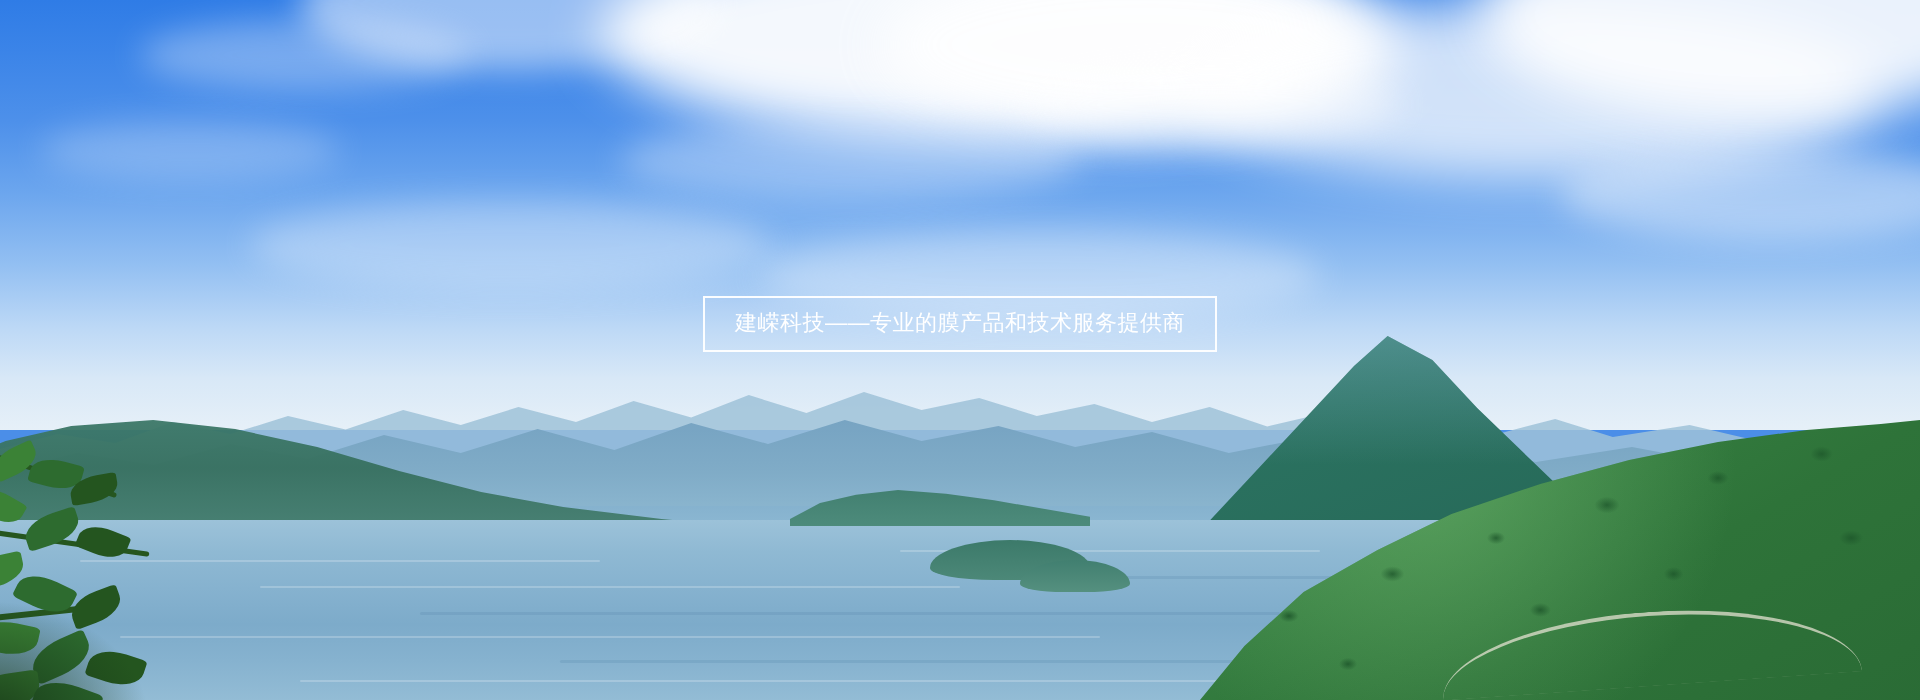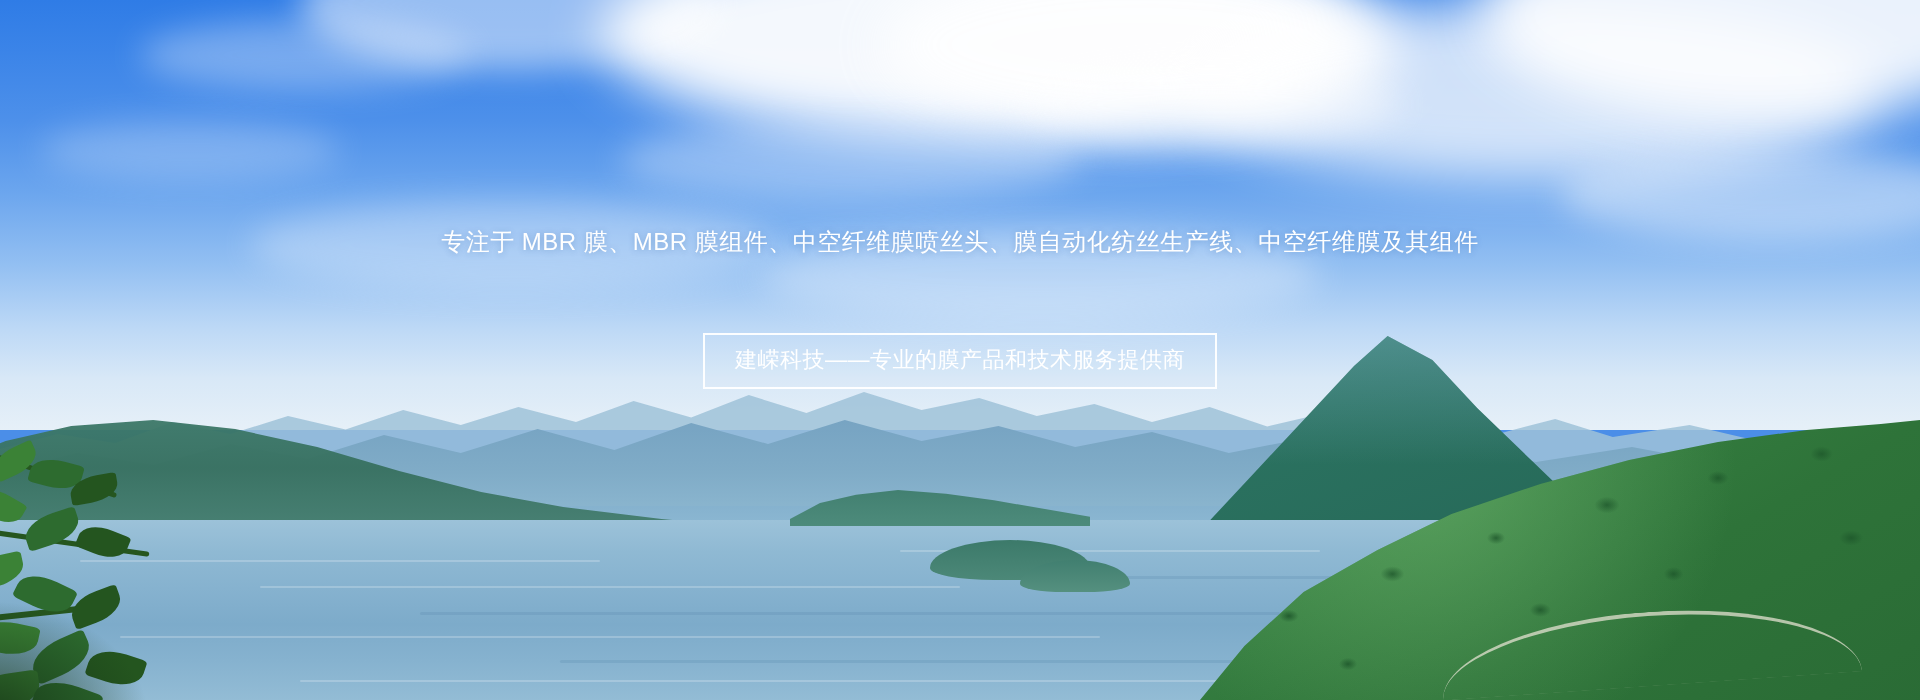--- a/index.html
+++ b/index.html
@@ -196,21 +196,20 @@
   }
   .tagbox{
     display:inline-block;
     border:2px solid rgba(255,255,255,.95);
     padding:10px 30px 12px 30px;
     font-size:22px;
     color:#ffffff;
     letter-spacing:.5px;
     background:rgba(255,255,255,.04);
     white-space:nowrap;
-    margin-top:37px;
   }
 </style>
 </head>
 <body>
 
 <div class="banner">
 
   <div class="sky">
     <div class="cloud2 c-a"></div>
     <div class="cloud2 c-b"></div>
@@ -270,20 +269,19 @@
     <div class="leaf l2" style="left:8px;top:192px;width:60px;height:32px;transform:rotate(12deg);"></div>
     <div class="leaf" style="left:60px;top:210px;width:62px;height:34px;transform:rotate(-24deg);"></div>
     <div class="leaf l3" style="left:118px;top:222px;width:56px;height:32px;transform:rotate(18deg);"></div>
     <div class="leaf l2" style="left:0px;top:244px;width:70px;height:36px;transform:rotate(-8deg);"></div>
     <div class="leaf" style="left:64px;top:254px;width:66px;height:34px;transform:rotate(20deg);"></div>
     <div class="dark-corner"></div>
   </div>
 
   <div class="overlay">
 
-    <div class="subtitle">专注于 MBR 膜、MBR 膜组件、中空纤维膜喷丝头、膜自动化纺丝生产线、中空纤维膜及其组件</div>
 
     <div class="tagbox-wrap">
       <div class="tagbox">建嵘科技——专业的膜产品和技术服务提供商</div>
     </div>
   </div>
 
 </div>
 
 </body></html>

